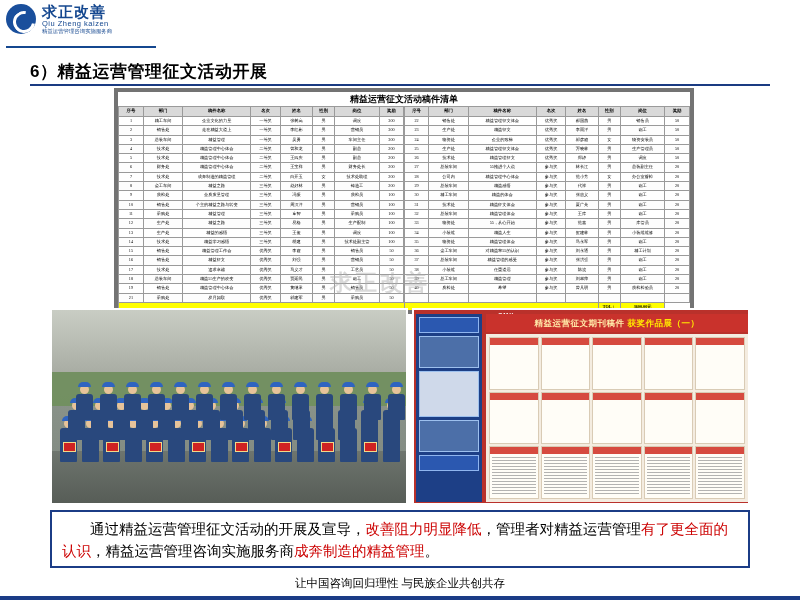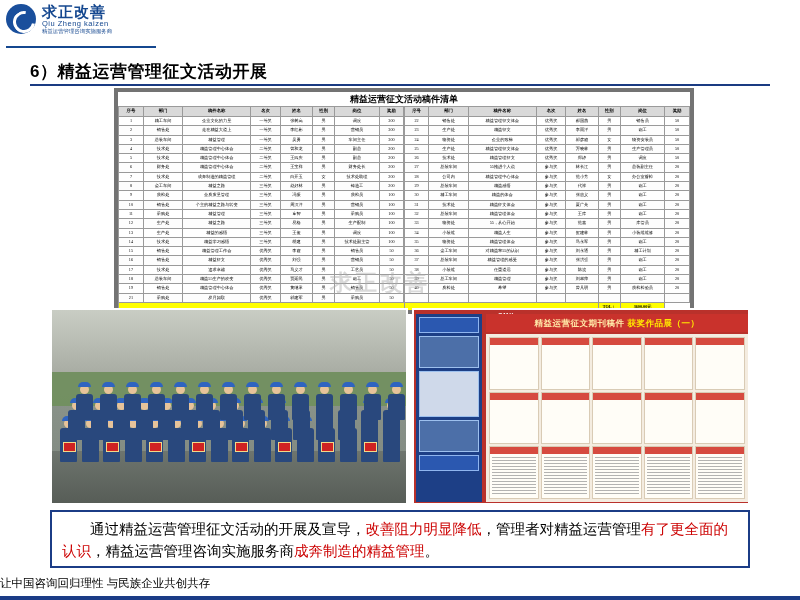--- a/index.html
+++ b/index.html
@@ -294,20 +294,21 @@
   #conclusion .indent { display: inline-block; width: 28px; }
 
   
   #footer-band {
     position: absolute;
     left: 0; top: 572px;
     width: 800px; height: 28px;
     background: #ffffff;
   }
   #footer-text {
+    text-align: center;
     font-size: 11.5px;
     color: #000000;
     line-height: 22px;
   }
   #footer-rule {
     position: absolute;
     left: 0; top: 596px;
     width: 800px; height: 4px;
     background: #1b3c86;
   }

